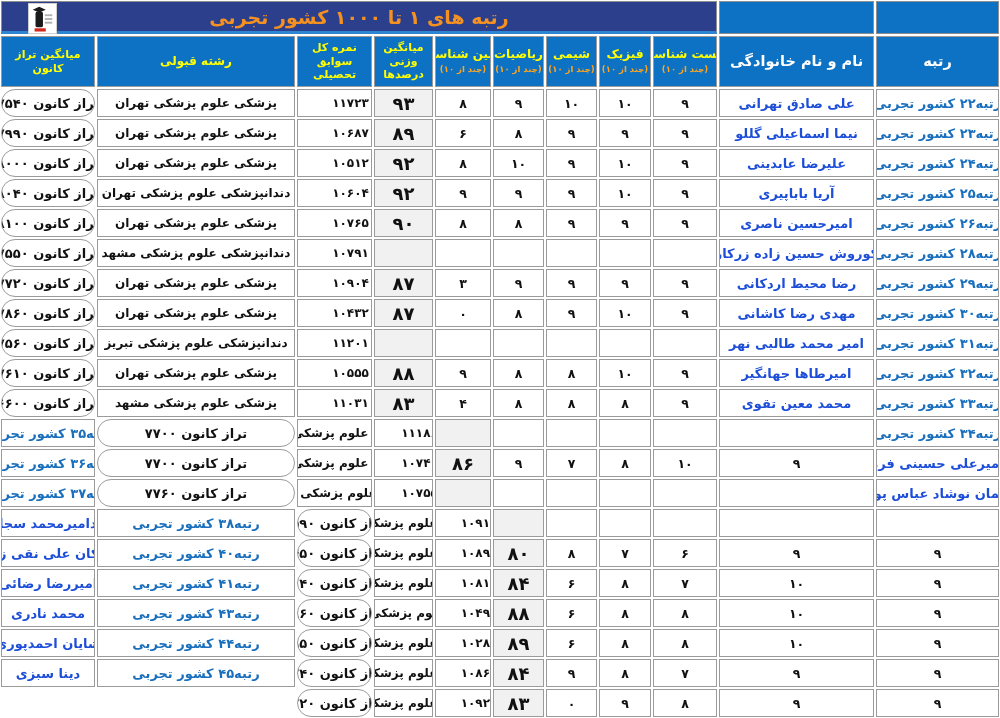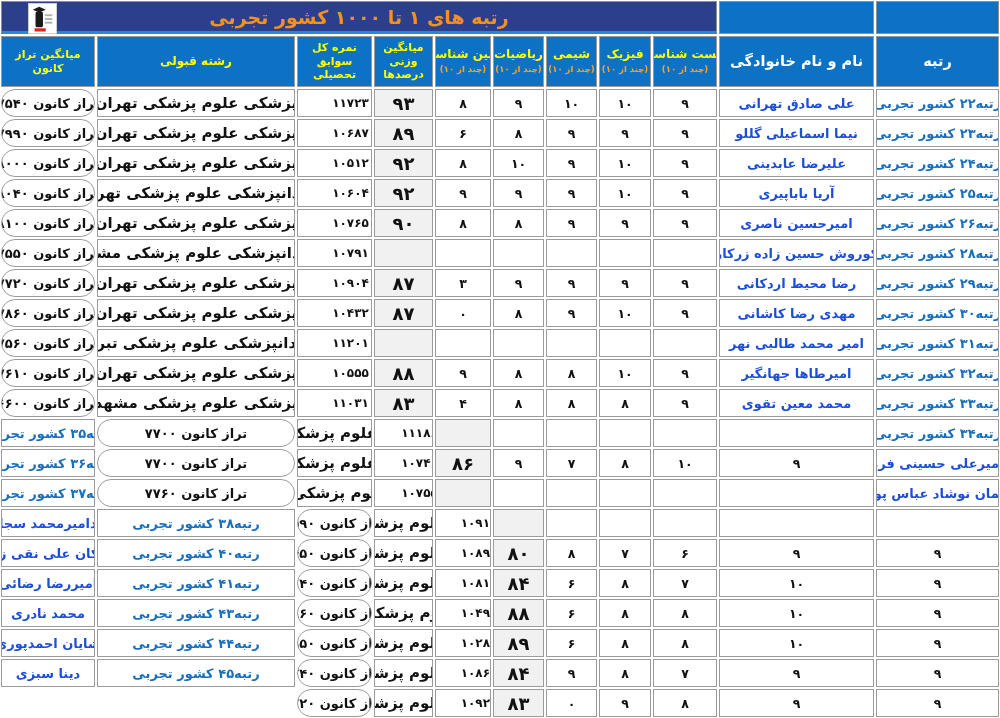--- a/index.html
+++ b/index.html
@@ -35,21 +35,21 @@
   .hd-main{color:#ffffff;font-size:14.5px;}
   .hd-yellow{color:#ffff00;font-size:12px;}
   .hd-yellow-sm{color:#ffff00;font-size:11px;line-height:1.25;text-align:center;white-space:normal;}
   .hd-sub{color:#ffa41e;font-size:8.5px;margin-top:3px;text-align:center;}
   
   .c-rank{color:#1a6fbd;font-size:13px;}
   .c-name{color:#1d4ed8;font-size:13px;}
   .c-score{color:#111111;font-size:12.5px;}
   .c-avg{background:#f1f1f1;color:#111111;font-size:18px;}
   .c-total{color:#111111;font-size:12px;padding-left:32px;}
-  .c-field{color:#111111;font-size:15px;}
+  .c-field{color:#111111;font-size:12px;}
   .c-taraz{color:#111111;font-size:13px;border-radius:14px;}
 </style>
 </head>
 <body>
 
 <div class="page">
   <div class="grid" id="grid">
 
     <div class="cell top-blank"></div>
     <div class="cell top-blank"></div>

